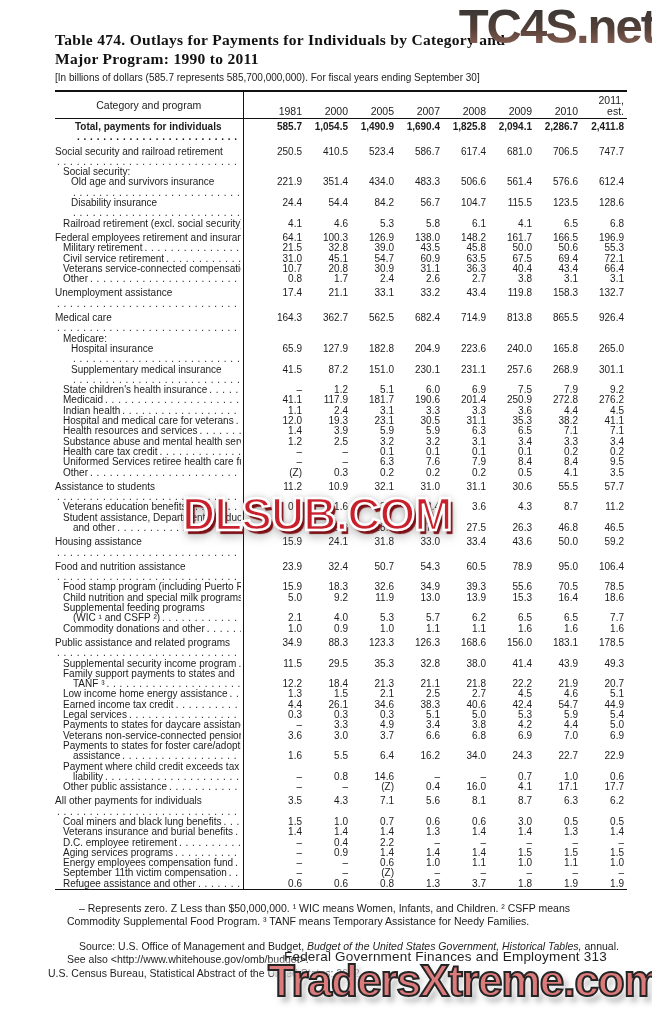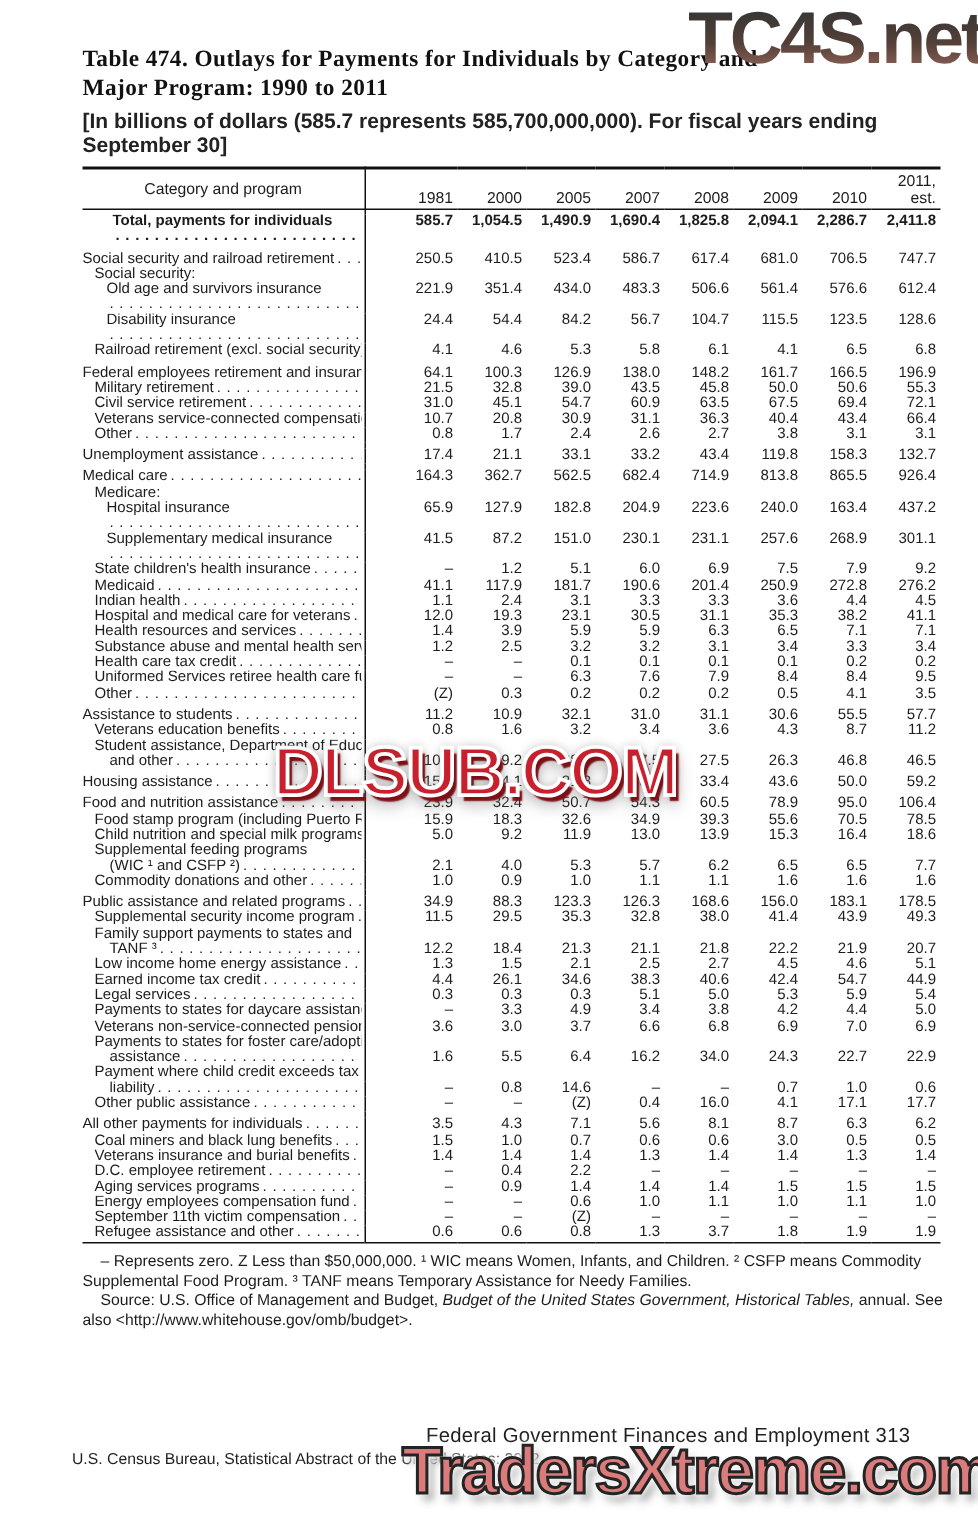--- a/index.html
+++ b/index.html
@@ -2,44 +2,44 @@
 <html><head>
 <meta charset="utf-8">
 <style>
   html,body{margin:0;padding:0;background:#e8e8e8;}
   .page{position:relative;width:652px;height:1024px;background:#ffffff;overflow:hidden;
         font-family:"Liberation Sans",sans-serif;color:#1c1c1c;margin:0 auto;}
   .content{position:absolute;left:55px;top:30px;width:576px;}
 
   .title{font-family:"Liberation Serif",serif;font-weight:bold;font-size:15.5px;
          line-height:19px;color:#111;letter-spacing:.3px;}
-  .note{font-size:14px;margin-top:4px;color:#222;font-weight:bold;}
+  .note{font-size:10px;margin-top:4px;color:#222;}
 
   table#grid{border-collapse:collapse;table-layout:fixed;width:572px;margin-top:7px;
              border-top:2px solid #111;border-bottom:1px solid #111;}
   #grid th{font-weight:normal;font-size:10.5px;border-bottom:1px solid #111;padding:0;}
   #grid th.cat{border-right:1px solid #111;}
   #grid th .corner{height:26px;display:flex;align-items:center;justify-content:center;}
   #grid th.yr{text-align:right;vertical-align:bottom;padding:1px 3px 1px 0;line-height:11px;}
   #grid td{padding:0;font-size:10px;line-height:10.3px;vertical-align:baseline;}
   #grid td.cat{border-right:1px solid #111;padding-right:2px;}
   #grid td.num{text-align:right;padding-right:3px;white-space:nowrap;}
   #grid tr.bold td{font-weight:bold;}
   #grid tr.gap td{height:4px;line-height:4px;}
   #grid tr.pad td{height:3px;line-height:3px;}
 
   .line{display:flex;align-items:baseline;overflow:hidden;white-space:nowrap;}
-  .line.i0{padding-left:0;} .line.i1{padding-left:8px;} .line.i2{padding-left:16px;flex-direction:column;}
+  .line.i0{padding-left:0;flex-direction:column;} .line.i1{padding-left:8px;} .line.i2{padding-left:16px;flex-direction:column;}
   .line.i3{padding-left:20px;flex-direction:column;} .line.cont{padding-left:18px;}
   .lbl{flex:0 0 auto;}
   .dots{flex:1 1 auto;overflow:hidden;white-space:nowrap;color:#1c1c1c;padding-left:2px;}
   .dots::after{content:". . . . . . . . . . . . . . . . . . . . . . . . . . . . . . . . . . . . . . . . . . . . . . . . . . . . . . . . . . . . . . . . . . . . . . . .";letter-spacing:.5px;}
 
   .footnotes{margin-top:6px;font-size:10.5px;line-height:13px;color:#1c1c1c;}
-  .footnotes p{margin:0;text-indent:12px;}
+  .footnotes p{margin:12px;text-indent:12px;}
   .footnotes .src-italic{font-style:italic;}
 
   .footer-right{position:absolute;left:284px;top:949px;font-size:13.5px;color:#1f1f1f;
                 letter-spacing:.2px;white-space:nowrap;}
   .footer-left{position:absolute;left:48px;top:967px;font-size:10.5px;color:#1f1f1f;
                white-space:nowrap;}
 
   .wm{position:absolute;font-weight:800;white-space:nowrap;pointer-events:none;}
   #wm-top{top:-2px;right:-3px;font-size:49px;letter-spacing:-2px;
           background:linear-gradient(180deg,#3a3735 20%,#544038 55%,#9a6a5e 95%);
@@ -339,22 +339,22 @@
                 <span class="lbl">Hospital insurance</span>
                 <span class="dots"></span>
               </div>
             </td>
             <td class="num">65.9</td>
             <td class="num">127.9</td>
             <td class="num">182.8</td>
             <td class="num">204.9</td>
             <td class="num">223.6</td>
             <td class="num">240.0</td>
-            <td class="num">163.4</td>
-            <td class="num">437.2</td>
+            <td class="num">165.8</td>
+            <td class="num">265.0</td>
           </tr>
           <tr>
             <td class="cat">
               <div class="line i2">
                 <span class="lbl">Supplementary medical insurance</span>
                 <span class="dots"></span>
               </div>
             </td>
             <td class="num">41.5</td>
             <td class="num">87.2</td>

